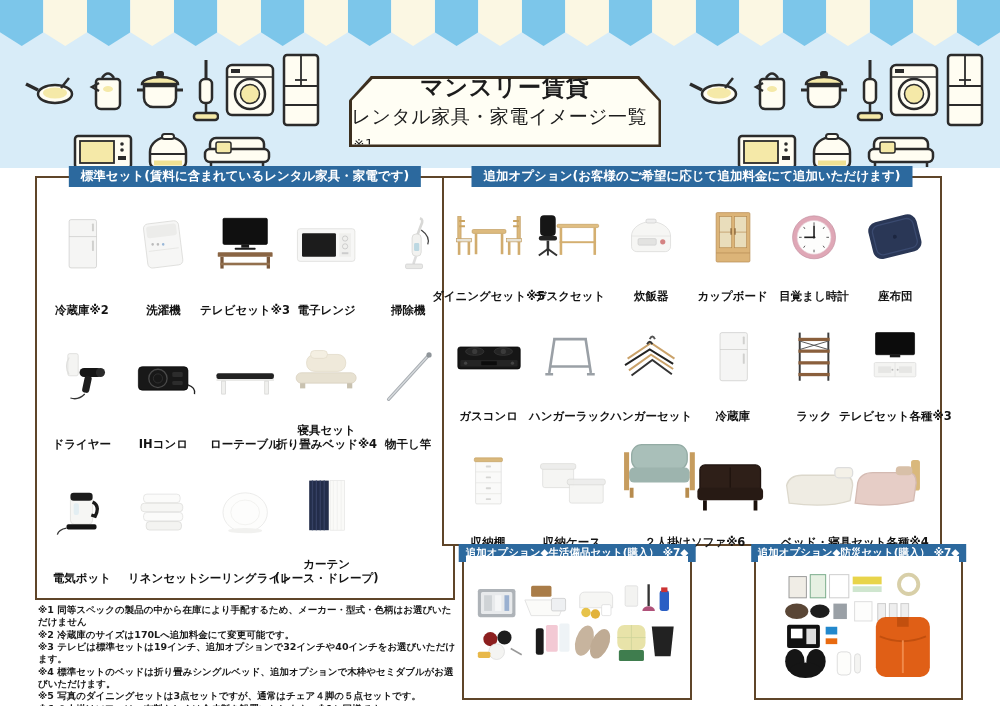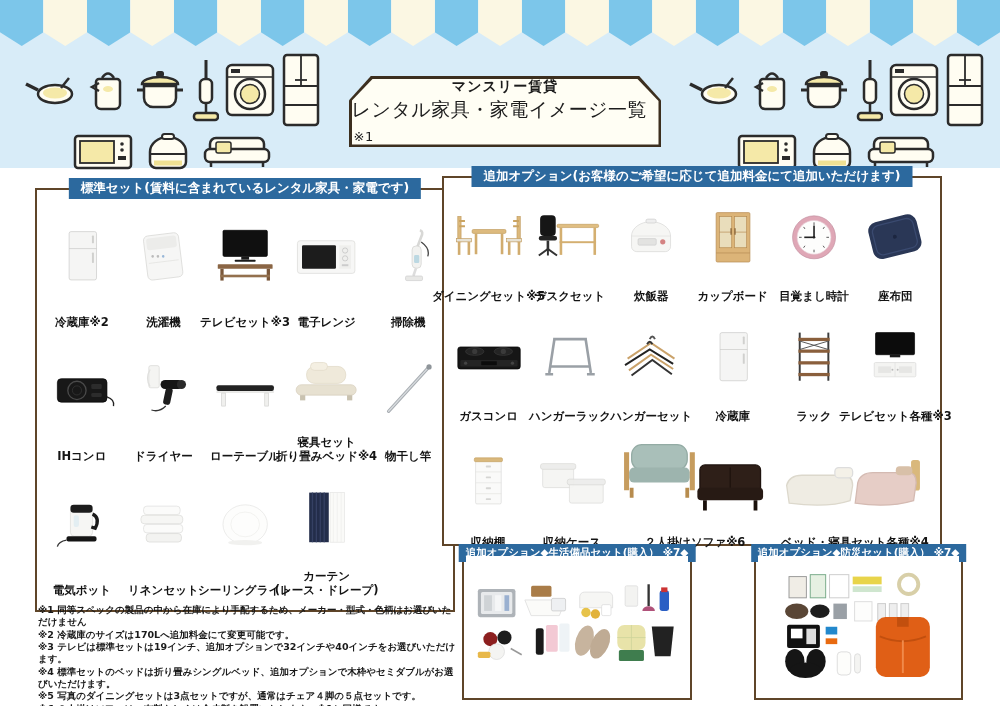--- a/index.html
+++ b/index.html
@@ -22,27 +22,27 @@
   .hicons.right{left:686px}
   .hrow{display:flex;align-items:center;justify-content:center;gap:4px}
   .hrow.r2{margin-top:2px;gap:10px}
   .hicon{display:flex;align-items:flex-end;justify-content:center}
 
   
   .plaque{position:absolute;left:349px;top:76px;width:312px;height:71px}
   .plaque .shape,.plaque .inner{clip-path:polygon(0 34%,7% 0,93% 0,100% 34%,100% 100%,0 100%)}
   .plaque .shape{position:absolute;inset:0;background:#3c2f1f}
   .plaque .inner{position:absolute;inset:2.5px;background:var(--plaque-bg);display:flex;flex-direction:column;align-items:center;justify-content:center;gap:1px}
-  .plaque .t1{font-size:14px;font-weight:bold;color:#1c1c1c;letter-spacing:1px}
+  .plaque .t1{font-size:23px;font-weight:bold;color:#1c1c1c;letter-spacing:1px}
   .plaque .t2{font-size:19px;font-weight:normal;color:#1c1c1c;letter-spacing:0.5px}
   .plaque .note{font-size:13px;margin-left:2px}
 
   
   .panel{position:absolute;background:#fff;border:2px solid var(--brown)}
-  .panel.std{left:35px;top:188px;width:420px;height:424px}
+  .panel.std{left:35px;top:176px;width:420px;height:424px}
   .panel.opt{left:442px;top:176px;width:500px;height:370px}
   .panel.life{left:462px;top:552px;width:230px;height:148px}
   .panel.emer{left:754px;top:552px;width:209px;height:148px}
   .bar{position:absolute;top:-12px;left:50%;transform:translateX(-50%);background:var(--bar-blue);
        color:#fff;font-weight:bold;font-size:12.5px;line-height:1.5;padding:1px 12px;white-space:nowrap}
   .bar.small{font-size:10.5px;top:-10px;padding:1px 7px}
 
   .sgrid{display:grid;grid-template-columns:repeat(5,1fr);grid-auto-rows:134px;margin-top:8px;padding:0 4px}
   #opt-grid{margin-top:8px}
   .orow{display:grid;padding:0 4px}
@@ -329,42 +329,42 @@
               <rect x="69" y="40" width="8" height="12" rx="2" fill="#bcd8e2"></rect>
               <path d="M72 60 l-4 12" stroke="#ddd" stroke-width="4"></path>
               <rect x="56" y="72" width="26" height="7" rx="2" fill="#e8e8e6" stroke="#ccc"></rect>
             </svg>
           </div>
           <div class="plabel">掃除機</div>
         </div>
         <div class="cell">
           <div class="pimg">
             <svg viewBox="0 0 120 84">
+              <rect x="38" y="4" width="16" height="34" rx="3" fill="#f4f4f2" stroke="#d5d5d3"></rect>
+              <path d="M40 10 q-8 14 0 26" fill="none" stroke="#e0e0de" stroke-width="2"></path>
+              <rect x="56" y="26" width="34" height="14" rx="7" fill="#161616"></rect>
+              <circle cx="88" cy="33" r="7" fill="#2a2a2a"></circle>
+              <rect x="62" y="38" width="11" height="26" rx="4" fill="#1d1d1d" transform="rotate(12 67 50)"></rect>
+              <path d="M64 66 q-10 10 -22 6" fill="none" stroke="#333" stroke-width="2"></path>
+            </svg>
+          </div>
+          <div class="plabel">ドライヤー</div>
+        </div>
+        <div class="cell">
+          <div class="pimg">
+            <svg viewBox="0 0 120 84">
               <rect x="22" y="24" width="76" height="36" rx="6" fill="#181818" stroke="#000"></rect>
               <circle cx="52" cy="42" r="14" fill="none" stroke="#4a4a4a" stroke-width="2"></circle>
               <circle cx="52" cy="42" r="7" fill="none" stroke="#3a3a3a"></circle>
               <rect x="74" y="32" width="16" height="8" rx="2" fill="#2c2c2c"></rect>
               <rect x="74" y="46" width="16" height="6" rx="2" fill="#2c2c2c"></rect>
               <path d="M98 52 q12 4 10 14" fill="none" stroke="#222" stroke-width="2"></path>
             </svg>
           </div>
           <div class="plabel">IHコンロ</div>
-        </div>
-        <div class="cell">
-          <div class="pimg">
-            <svg viewBox="0 0 120 84">
-              <rect x="38" y="4" width="16" height="34" rx="3" fill="#f4f4f2" stroke="#d5d5d3"></rect>
-              <path d="M40 10 q-8 14 0 26" fill="none" stroke="#e0e0de" stroke-width="2"></path>
-              <rect x="56" y="26" width="34" height="14" rx="7" fill="#161616"></rect>
-              <circle cx="88" cy="33" r="7" fill="#2a2a2a"></circle>
-              <rect x="62" y="38" width="11" height="26" rx="4" fill="#1d1d1d" transform="rotate(12 67 50)"></rect>
-              <path d="M64 66 q-10 10 -22 6" fill="none" stroke="#333" stroke-width="2"></path>
-            </svg>
-          </div>
-          <div class="plabel">ドライヤー</div>
         </div>
         <div class="cell">
           <div class="pimg">
             <svg viewBox="0 0 120 84">
               <rect x="16" y="34" width="88" height="9" rx="3" fill="#222"></rect>
               <rect x="16" y="43" width="88" height="3" fill="#e9e9e7"></rect>
               <rect x="24" y="46" width="6" height="20" fill="#f0f0ee" stroke="#d0d0ce"></rect>
               <rect x="90" y="46" width="6" height="20" fill="#f0f0ee" stroke="#d0d0ce"></rect>
             </svg>
           </div>

